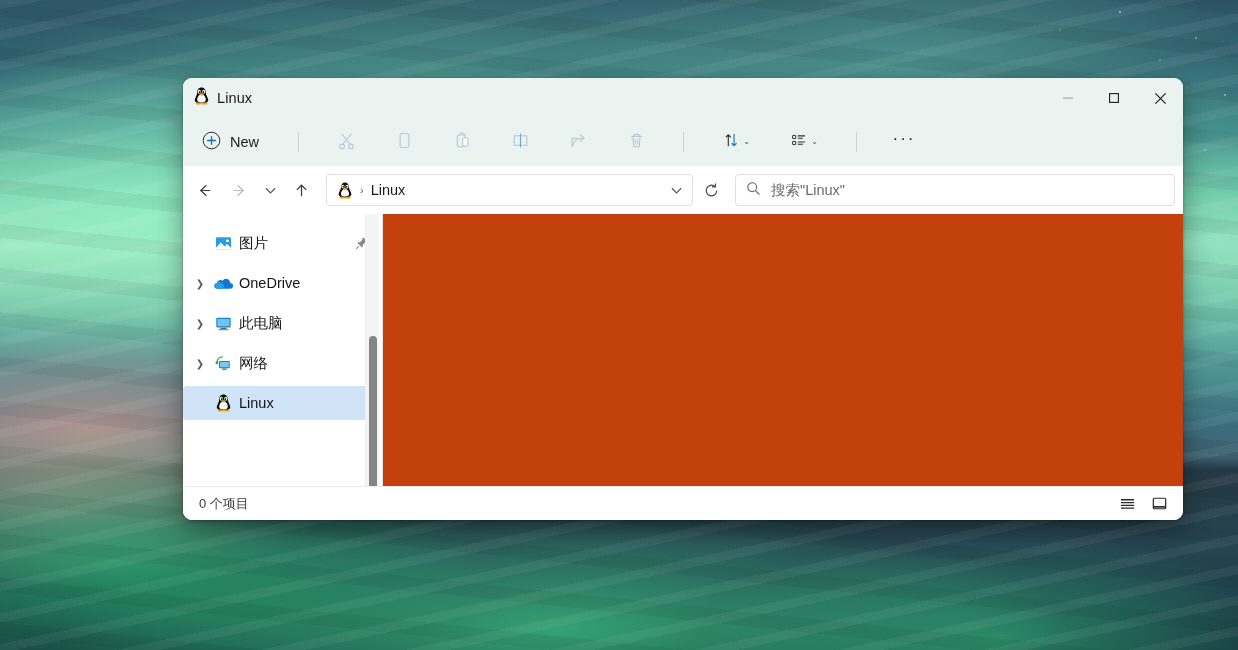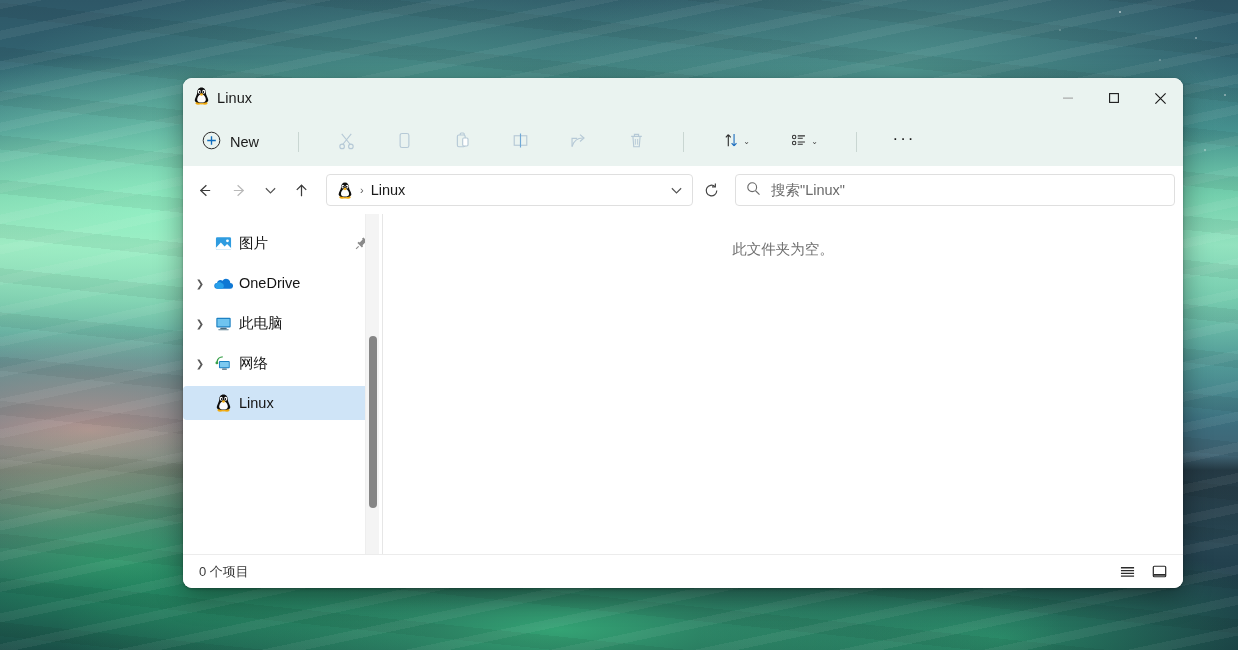--- a/index.html
+++ b/index.html
@@ -78,21 +78,21 @@
       radial-gradient(340px 60px at 520px 610px, rgba(120,250,170,.8), rgba(120,250,170,0) 70%),
       radial-gradient(300px 55px at 880px 600px, rgba(110,245,165,.7), rgba(110,245,165,0) 72%),
       radial-gradient(260px 70px at 1140px 640px, rgba(70,215,140,.5), rgba(70,215,140,0) 72%);
     pointer-events: none;
   }
 
   
   #window {
     position: absolute;
     left: 183px; top: 78px;
-    width: 1000px; height: 510px;
+    width: 1000px; height: 442px;
     border-radius: 9px;
     background: #ffffff;
     box-shadow: 0 8px 28px rgba(0,0,0,.38), 0 1px 3px rgba(0,0,0,.3);
     overflow: hidden;
     display: flex; flex-direction: column;
   }
 
   
   .titlebar {
     height: 40px;
@@ -567,23 +567,20 @@
           </span>
           <span class="sb-lbl">Linux</span>
         </div>
 
         <div class="sb-scrollbar">
           <div class="sb-thumb"></div>
         </div>
         <div class="sb-divider"></div>
       </div>
 
-      <div class="content">
-        <span class="empty-msg">此文件夹为空。</span>
-      </div>
     </div>
 
     <div class="statusbar">
       <span class="status-txt">0 个项目</span>
       <div class="status-right">
         <div class="vbtn">
           <svg width="17" height="15" viewBox="0 0 18 16">
             <path d="M2 4 h14 M2 7 h14 M2 10 h14 M2 13 h14" stroke="#2b2b2b" stroke-width="1.4"></path>
           </svg>
         </div>

